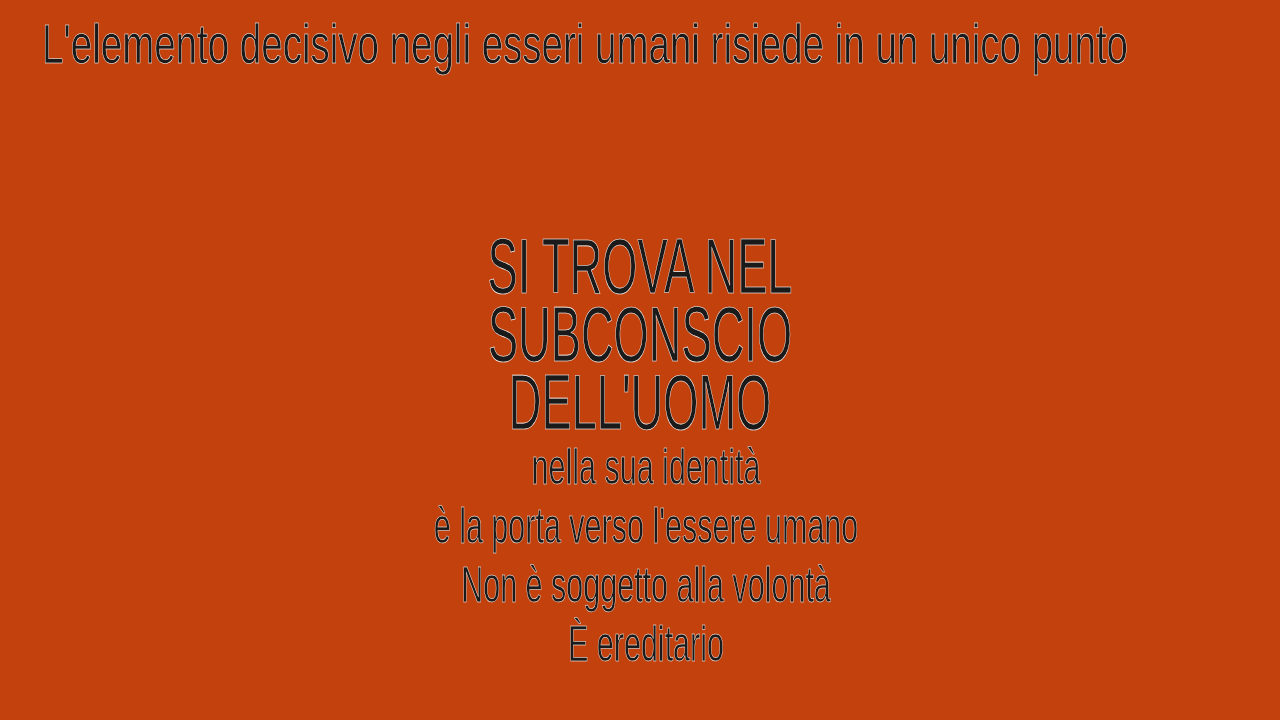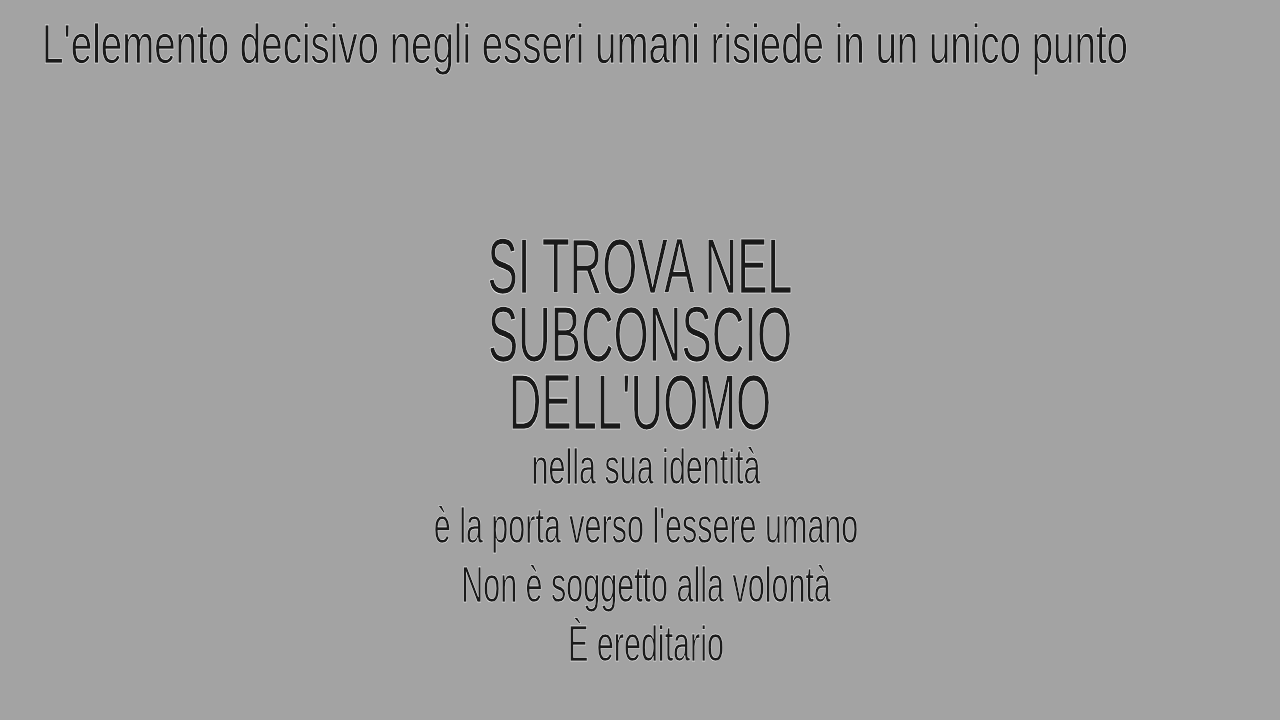--- a/index.html
+++ b/index.html
@@ -61,21 +61,21 @@
   }
 
   .heading-line,
   .subtext-line {
     white-space: nowrap;
   }
 </style>
 </head>
 <body>
 
-<div class="slide" style="background: #a3a3a3; color: rgb(26, 26, 26);">
+<div class="slide" style="background: #c2410c; color: rgb(26, 26, 26);">
 
   <div class="slide-title">L'elemento decisivo negli esseri umani risiede in un unico punto</div>
 
   <div class="slide-heading">
     <div class="heading-line">SI TROVA NEL</div>
     <div class="heading-line">SUBCONSCIO</div>
     <div class="heading-line">DELL'UOMO</div>
   </div>
 
   <div class="slide-subtext">

